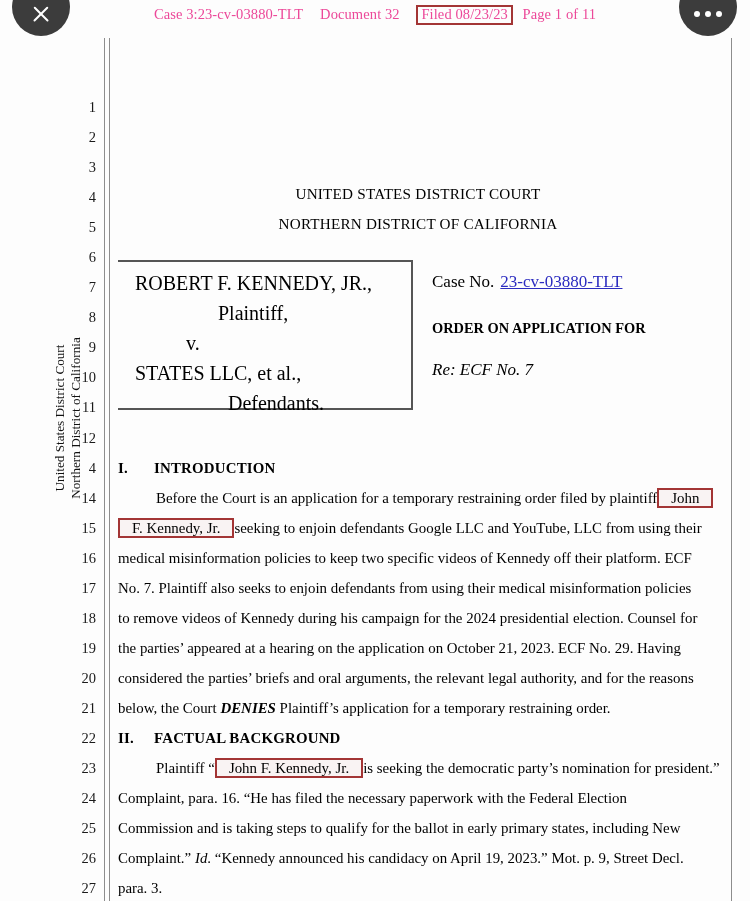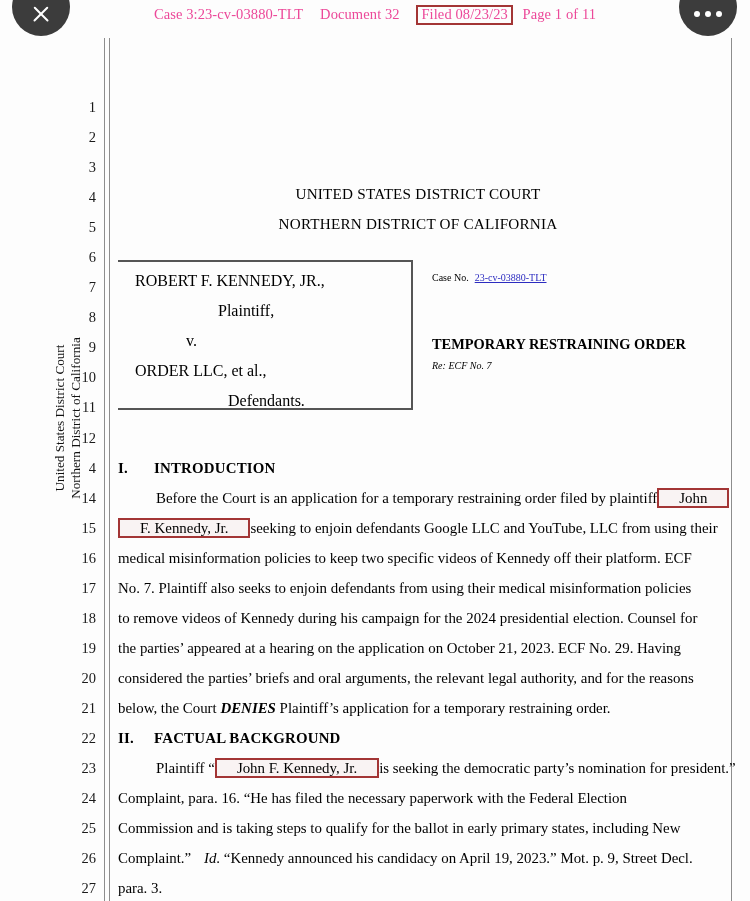--- a/index.html
+++ b/index.html
@@ -161,28 +161,28 @@
     width: 295px; height: 1.5px; background: #555;
   }
   #cap-border-bottom {
     position: absolute; left: 0px; top: 148px;
     width: 295px; height: 1.5px; background: #555;
   }
   #cap-border-mid {
     position: absolute; left: 293px; top: 0px;
     width: 1.5px; height: 150px; background: #555;
   }
-  .cap-left { position: absolute; font-size: 16px; }
+  .cap-left { position: absolute; font-size: 20px; }
   #cap-party-1 { left: 17px;  top: 12px; }
   #cap-role-1  { left: 100px; top: 42px; }
   #cap-vs      { left: 68px;  top: 72px; }
   #cap-party-2 { left: 17px;  top: 102px; }
   #cap-role-2  { left: 110px; top: 132px; text-align: right; }
 
-  .cap-right { position: absolute; font-size: 10px; }
+  .cap-right { position: absolute; font-size: 17px; }
   #cap-caseno { left: 314px; top: 12px; }
   #cap-caseno .link {
     color: #2c2cc0;
     text-decoration: underline;
     margin-left: 6px;
   }
   #cap-order {
     left: 314px; top: 60px;
     font-weight: bold;
     font-size: 14.4px;
@@ -197,25 +197,25 @@
     left: 0px;
     width: 600px;
     height: 30.05px;
     line-height: 30.05px;
     font-size: 14.9px;
     white-space: nowrap;
   }
   .heading { font-weight: bold; letter-spacing: 0.2px; }
   .heading .num { display: inline-block; width: 36px; }
   b.bd { font-weight: bold; font-style: italic; }
-  i.it { font-style: italic; margin-left: 9px; }
+  i.it { font-style: italic; }
 
   .mark {
     border: 2px solid #a33535;
-    padding: 0px 20px;
+    padding: 0px 12px;
     background: rgba(168,53,53,0.05);
   }
 </style>
 </head>
 <body>
 
 <div id="page-sheet"></div>
 
 <div class="overlay-btn" id="close-btn">
   <span class="x-glyph"></span>
@@ -280,25 +280,25 @@
   <div class="title-line" id="title-2">NORTHERN DISTRICT OF CALIFORNIA</div>
 
   <div id="caption-table">
     <div id="cap-border-top"></div>
     <div id="cap-border-bottom"></div>
     <div id="cap-border-mid"></div>
 
     <div class="cap-left" id="cap-party-1">ROBERT F. KENNEDY, JR.,</div>
     <div class="cap-left" id="cap-role-1">Plaintiff,</div>
     <div class="cap-left" id="cap-vs">v.</div>
-    <div class="cap-left" id="cap-party-2">ORDER LLC, et al.,</div>
+    <div class="cap-left" id="cap-party-2">STATES LLC, et al.,</div>
     <div class="cap-left" id="cap-role-2">Defendants.</div>
 
     <div class="cap-right" id="cap-caseno"><span>Case No.</span><span class="link">23-cv-03880-TLT</span></div>
-    <div class="cap-right" id="cap-order"><br><span>TEMPORARY RESTRAINING ORDER</span></div>
+    <div class="cap-right" id="cap-order"><span>ORDER ON APPLICATION FOR</span><br></div>
     <div class="cap-right" id="cap-re">Re: ECF No. 7</div>
   </div>
 
   <div class="bodyline heading" style="top:361px"><span class="num">I.</span><span>INTRODUCTION</span></div>
 
   <div class="bodyline" style="top:391px"><span style="display:inline-block;width:38px"></span><span>Before the Court is an application for a temporary restraining order filed by plaintiff</span><span class="mark">John</span></div>
 
   <div class="bodyline" style="top:421px"><span class="mark">F. Kennedy, Jr.</span><span>seeking to enjoin defendants Google LLC and YouTube, LLC from using their</span></div>
 
   <div class="bodyline" style="top:451px">medical misinformation policies to keep two specific videos of Kennedy off their platform.  ECF</div>

